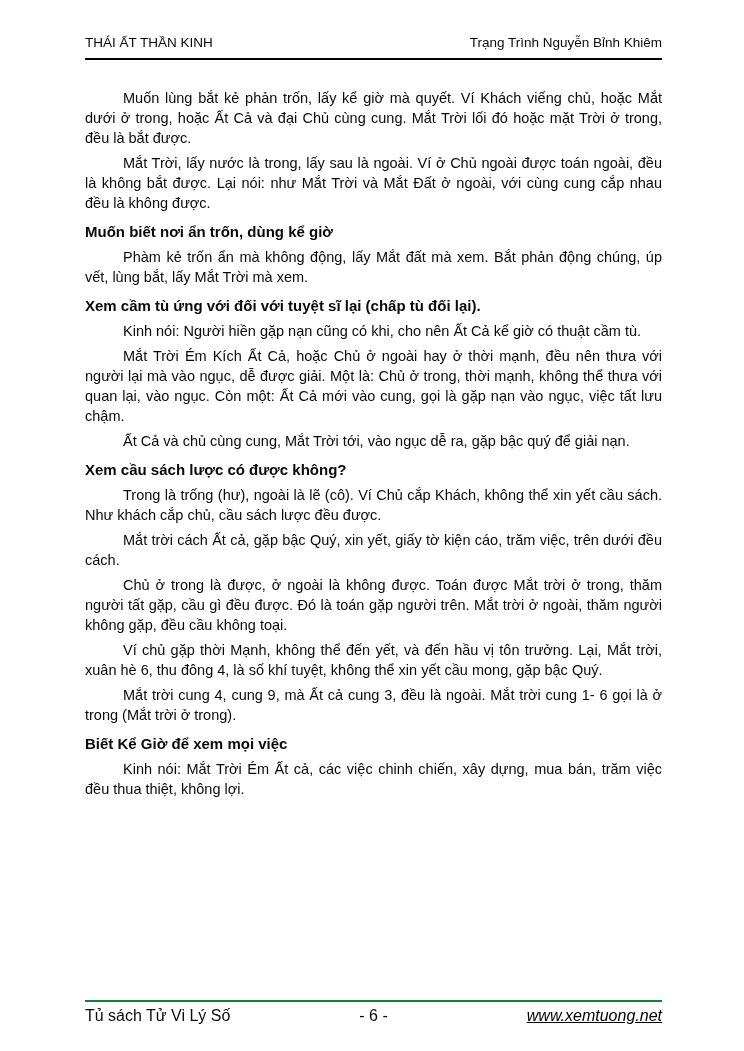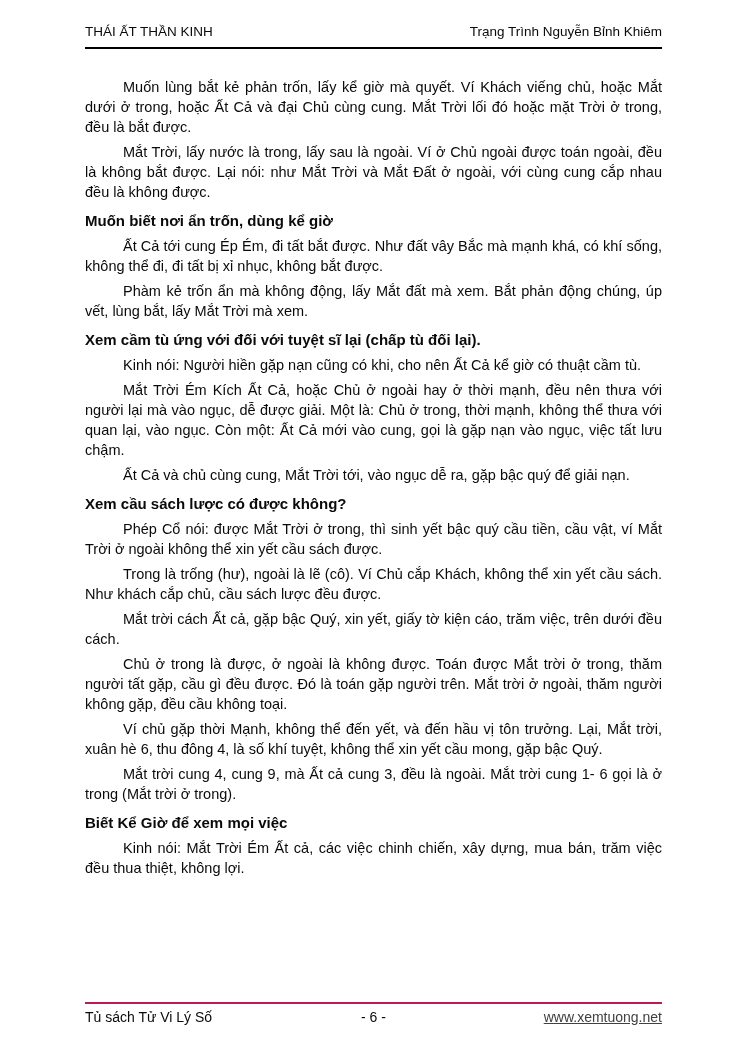--- a/index.html
+++ b/index.html
@@ -4,21 +4,21 @@
 <style>
   html, body { margin: 0; padding: 0; background: #ffffff; }
   .page {
     width: 744px;
     height: 1051px;
     position: relative;
     background: #ffffff;
     color: #0a0a0a;
     font-family: "Liberation Sans", sans-serif;
     box-sizing: border-box;
-    padding: 24px 82px 0 85px;
+    padding: 35px 82px 0 85px;
     overflow: hidden;
   }
   .header {
     display: flex;
     justify-content: space-between;
     align-items: flex-end;
     font-size: 13.5px;
     padding-bottom: 8px;
     border-bottom: 2px solid #000;
   }
@@ -38,64 +38,62 @@
   .section:first-child .section-heading { margin-top: 0; }
   .para {
     margin: 5px 0;
     text-indent: 38px;
   }
   .footer {
     position: absolute;
     left: 85px;
     right: 82px;
     bottom: 26px;
-    border-top: 2px solid #be185d;
+    border-top: 2px solid #15803d;
     padding-top: 5px;
     display: flex;
     align-items: flex-start;
-    font-size: 14px;
+    font-size: 16px;
   }
   .footer-left  { flex: 1; text-align: left; }
   .footer-center{ flex: 1; text-align: center; }
   .footer-right { flex: 1; text-align: right; }
-  .footer-link  { color: #404040; text-decoration: underline; cursor: pointer; }
+  .footer-link  { color: #000000; text-decoration: underline; cursor: pointer; font-style: italic; }
 </style>
 </head>
 <body>
 
 <div class="page">
 
   <div class="header">
     <span>THÁI ẤT THẦN KINH</span>
     <span>Trạng Trình Nguyễn Bỉnh Khiêm</span>
   </div>
 
   <div class="content">
 
     <div class="section">
       <p class="para">Muốn lùng bắt kẻ phản trốn, lấy kể giờ mà quyết. Ví Khách viếng chủ, hoặc Mắt dưới ở trong, hoặc Ất Cả và đại Chủ cùng cung. Mắt Trời lối đó hoặc mặt Trời ở trong, đều là bắt được.</p>
       <p class="para">Mắt Trời, lấy nước là trong, lấy sau là ngoài. Ví ở Chủ ngoài được toán ngoài, đều là không bắt được. Lại nói: như Mắt Trời và Mắt Đất ở ngoài, với cùng cung cắp nhau đều là không được.</p>
     </div>
 
     <div class="section">
       <div class="section-heading">Muốn biết nơi ẩn trốn, dùng kể giờ</div>
-      <p class="para">Ất Cả tới cung Ép Ém, đi tất bắt được. Như đất vây Bắc mà mạnh khá, có khí sống, không thể đi, đi tất bị xỉ nhục, không bắt được.</p>
       <p class="para">Phàm kẻ trốn ẩn mà không động, lấy Mắt đất mà xem. Bắt phản động chúng, úp vết, lùng bắt, lấy Mắt Trời mà xem.</p>
     </div>
 
     <div class="section">
       <div class="section-heading">Xem cầm tù ứng với đối với tuyệt sĩ lại (chấp tù đối lại).</div>
       <p class="para">Kinh nói: Người hiền gặp nạn cũng có khi, cho nên Ất Cả kể giờ có thuật cầm tù.</p>
       <p class="para">Mắt Trời Ém Kích Ất Cả, hoặc Chủ ở ngoài hay ở thời mạnh, đều nên thưa với người lại mà vào ngục, dễ được giải. Một là: Chủ ở trong, thời mạnh, không thể thưa với quan lại, vào ngục. Còn một: Ất Cả mới vào cung, gọi là gặp nạn vào ngục, việc tất lưu chậm.</p>
       <p class="para">Ất Cả và chủ cùng cung, Mắt Trời tới, vào ngục dễ ra, gặp bậc quý để giải nạn.</p>
     </div>
 
     <div class="section">
       <div class="section-heading">Xem cầu sách lược có được không?</div>
-      <p class="para">Phép Cổ nói: được Mắt Trời ở trong, thì sinh yết bậc quý cầu tiền, cầu vật, ví Mắt Trời ở ngoài không thể xin yết cầu sách được.</p>
       <p class="para">Trong là trống (hư), ngoài là lẽ (cô). Ví Chủ cắp Khách, không thể xin yết cầu sách. Như khách cắp chủ, cầu sách lược đều được.</p>
       <p class="para">Mắt trời cách Ất cả, gặp bậc Quý, xin yết, giấy tờ kiện cáo, trăm việc, trên dưới đều cách.</p>
       <p class="para">Chủ ở trong là được, ở ngoài là không được. Toán được Mắt trời ở trong, thăm người tất gặp, cầu gì đều được. Đó là toán gặp người trên. Mắt trời ở ngoài, thăm người không gặp, đều cầu không toại.</p>
       <p class="para">Ví chủ gặp thời Mạnh, không thể đến yết, và đến hầu vị tôn trưởng. Lại, Mắt trời, xuân hè 6, thu đông 4, là số khí tuyệt, không thể xin yết cầu mong, gặp bậc Quý.</p>
       <p class="para">Mắt trời cung 4, cung 9, mà Ất cả cung 3, đều là ngoài. Mắt trời cung 1- 6 gọi là ở trong (Mắt trời ở trong).</p>
     </div>
 
     <div class="section">
       <div class="section-heading">Biết Kể Giờ để xem mọi việc</div>
       <p class="para">Kinh nói: Mắt Trời Ém Ất cả, các việc chinh chiến, xây dựng, mua bán, trăm việc đều thua thiệt, không lợi.</p>

